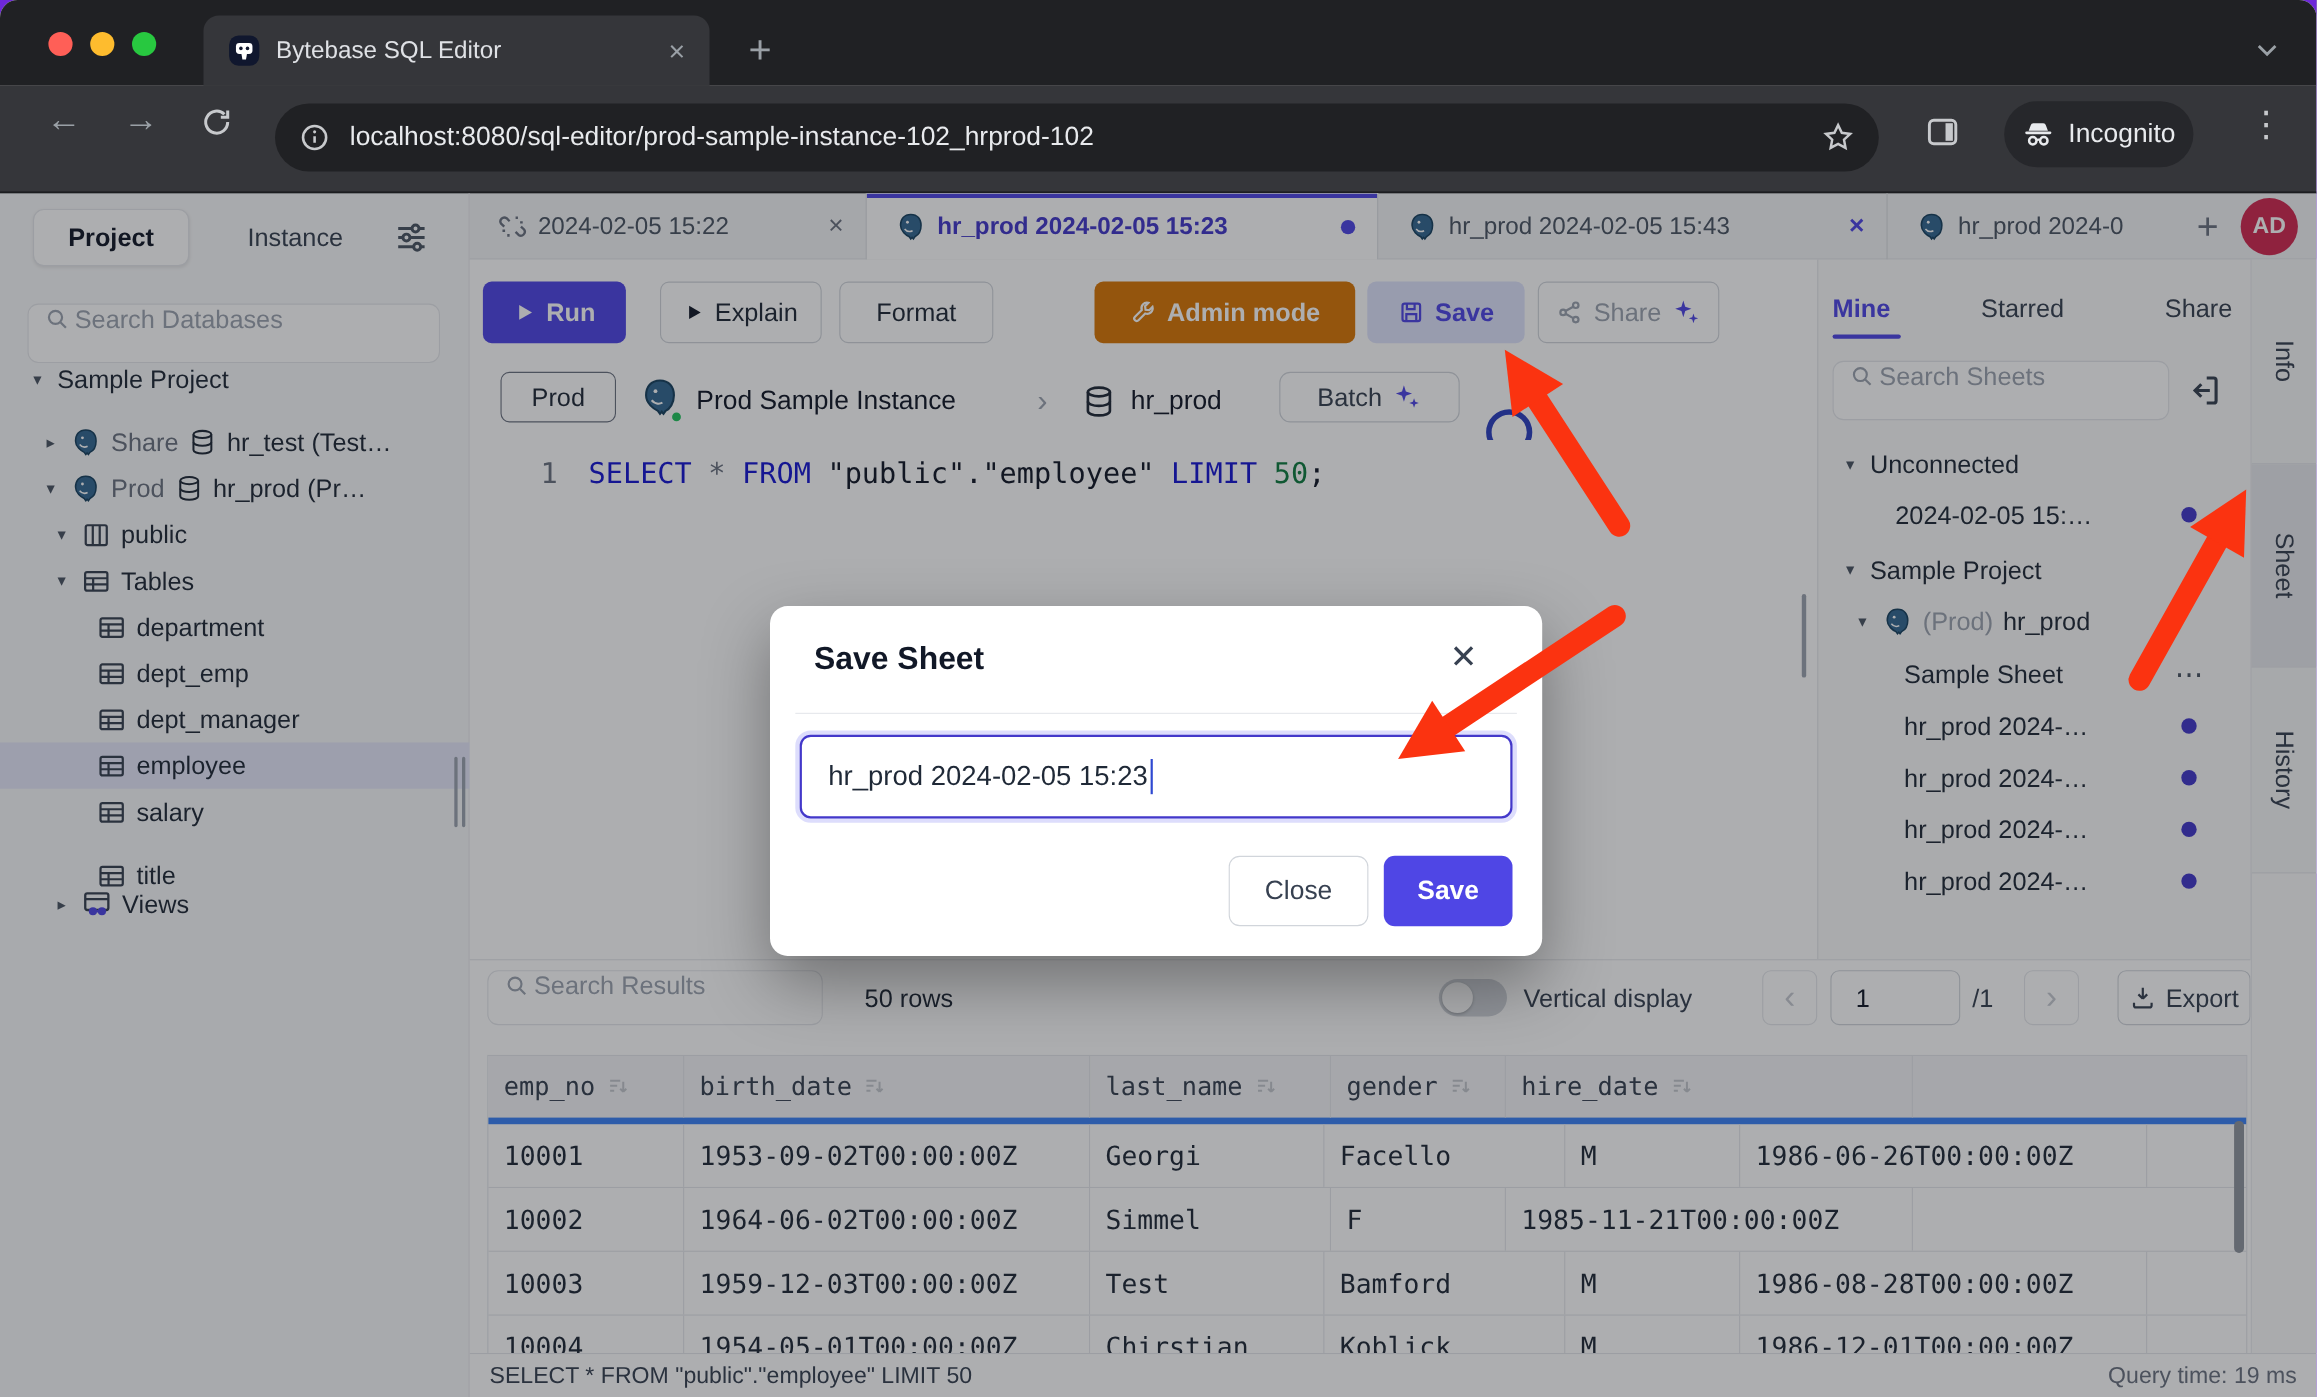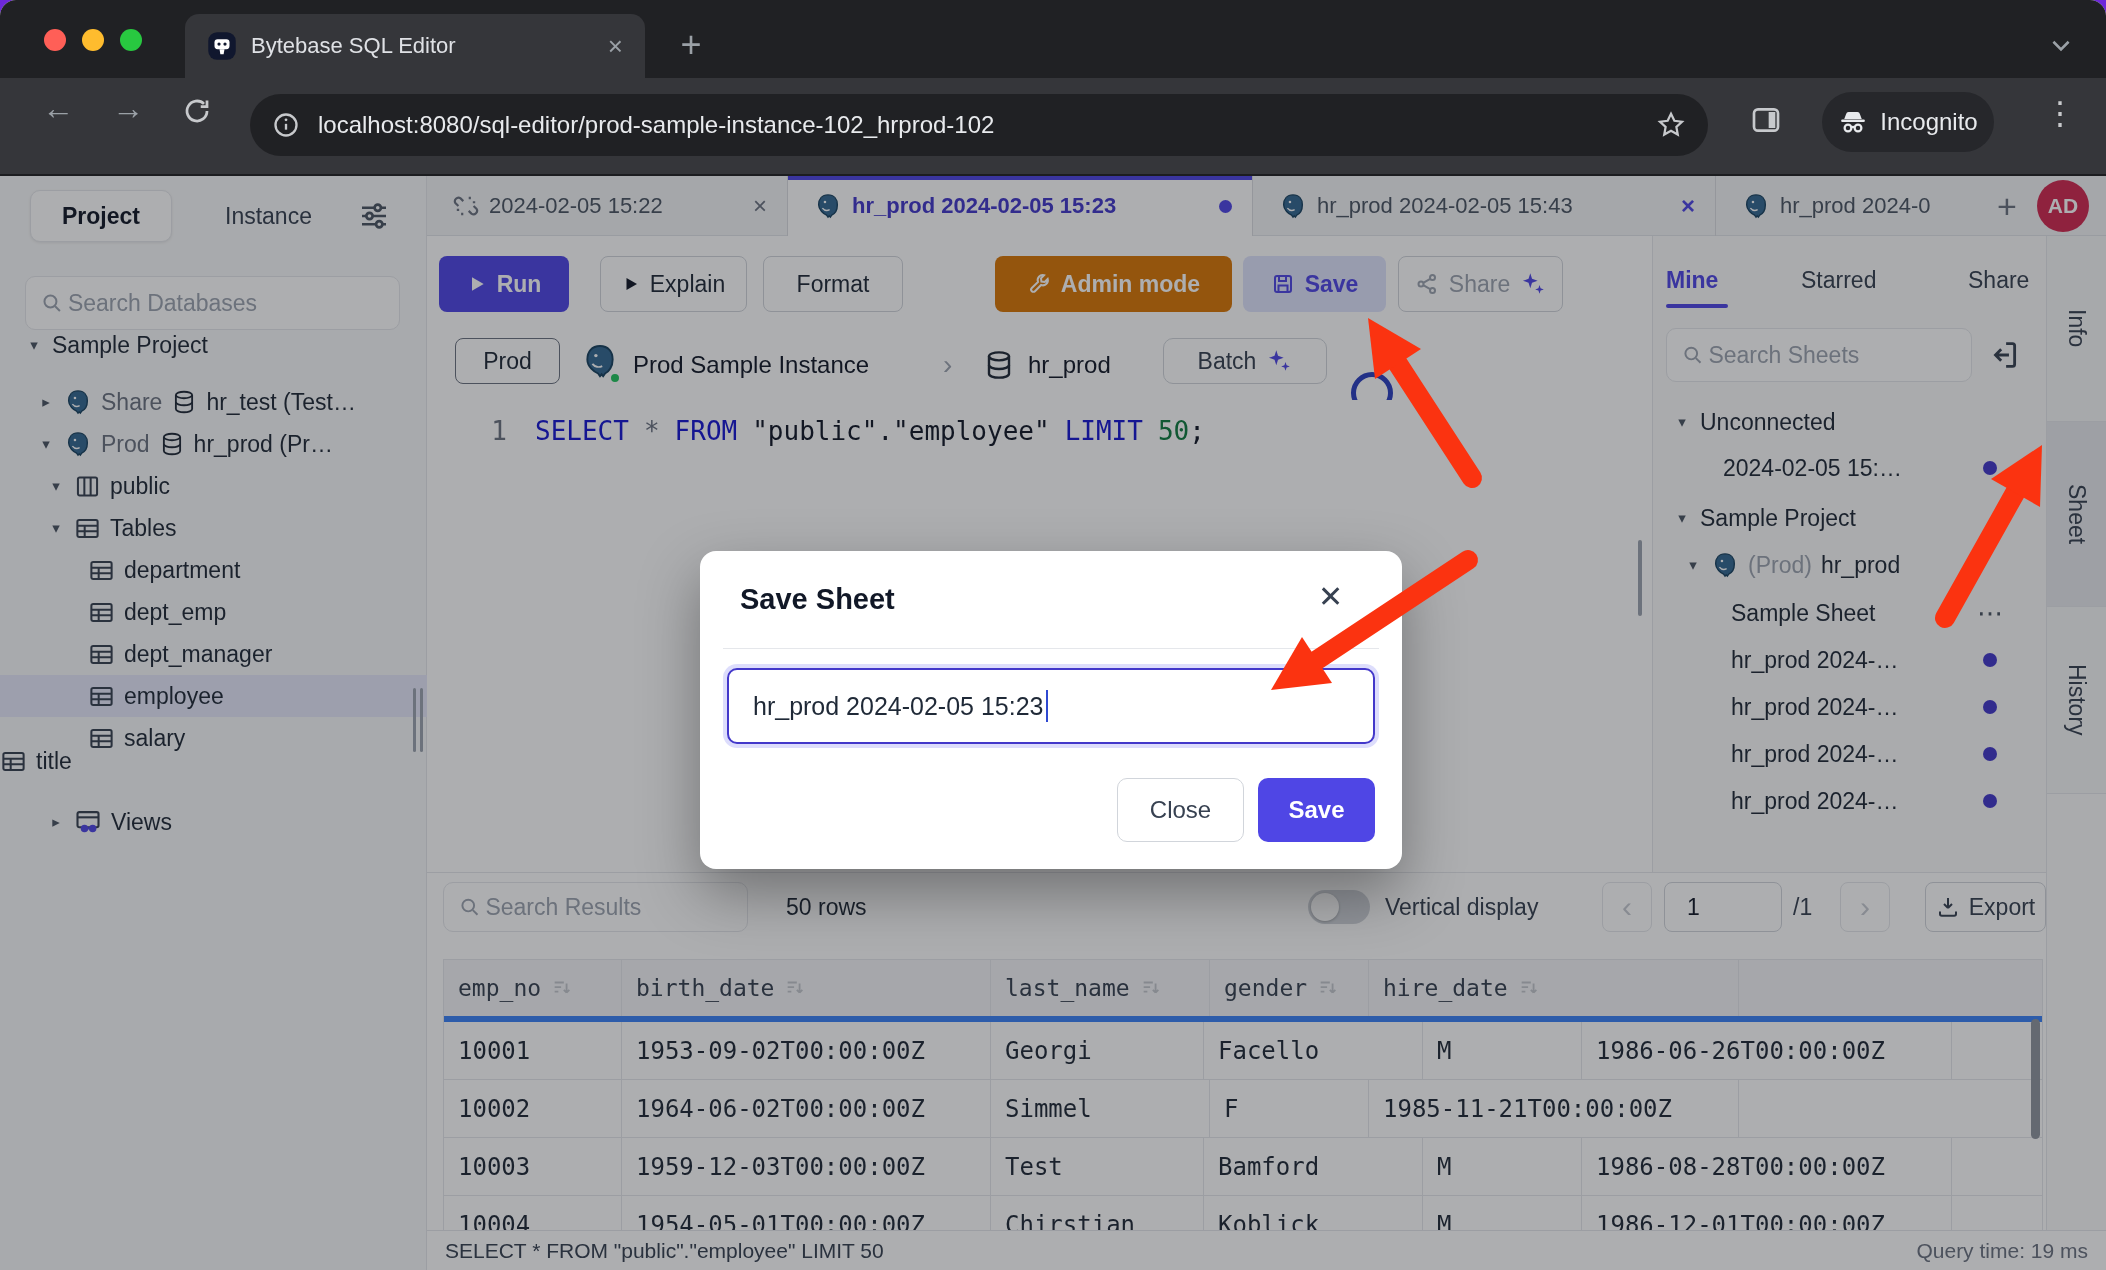--- a/index.html
+++ b/index.html
@@ -28,21 +28,21 @@
 .crumb{position:absolute;left:427px;top:330px;width:1225px;height:70px;background:#fff}
 .sqlarea{position:absolute;left:427px;top:400px;width:1225px;height:472px;background:#fff}
 .results{position:absolute;left:427px;top:872px;width:1619px;height:358px;background:#fff;border-top:1px solid #e5e7eb;overflow:hidden}
 .statusbar{position:absolute;left:427px;top:1230px;width:1679px;height:40px;background:#fff;border-top:1px solid #e5e7eb;display:flex;align-items:center;justify-content:space-between;padding:0 18px}
 .rsb{position:absolute;left:1652px;top:236px;width:394px;height:636px;background:#fafafa;border-left:1px solid #e5e7eb}
 .strip{position:absolute;left:2046px;top:236px;width:60px;height:994px;background:#fafafa;border-left:1px solid #e5e7eb}
 .vtab{writing-mode:vertical-rl;display:flex;align-items:center;justify-content:center;width:100%;font-size:23px;color:#374151;border-bottom:1px solid #e5e7eb;background:#f6f7f8}
 
 .trow{position:absolute;left:0;width:427px;height:42px;display:flex;align-items:center;gap:9px;font-size:23px;color:#1f2937;white-space:nowrap}
 .car{font-size:15px;color:#4b5563;width:18px;text-align:center}
-.inp{border:1px solid #e5e7eb;border-radius:10px;background:#fff;display:flex;align-items:center;gap:4px;padding:0 14px}
+.inp{border:1px solid #e5e7eb;border-radius:10px;background:#fff;display:flex;align-items:flex-start;gap:4px;padding:0 14px}
 .inp input{border:none;outline:none;background:transparent;font-size:23px;color:#374151;width:100%;font-family:"Liberation Sans",sans-serif}
 .inp input::placeholder{color:#9ca3af}
 .dot{width:14px;height:14px;border-radius:50%;background:#4338ca}
 
 .tbl{position:absolute;left:16px;top:86px;width:1600px;border:1px solid #e5e7eb}
 .th,.td{border-right:1px solid #e5e7eb;padding-left:14px;display:flex;align-items:center;overflow:hidden;white-space:nowrap}
 .thr{display:flex;height:62px;background:#f4f5f7;border-bottom:6px solid #3b82f6;font-size:23px;color:#374151}
 .tdr{display:flex;height:58px;border-bottom:1px solid #e5e7eb;font-size:24px;color:#1f2937}
 
 .backdrop{position:absolute;left:0;top:176px;width:2106px;height:1094px;background:rgba(20,22,28,.35);z-index:50}
@@ -219,21 +219,21 @@
         </svg>
       <span>employee</span>
     </div>
     <div class="trow" style="top:541px;padding-left:88px">
       <svg width="27" height="27" viewBox="0 0 24 24" fill="none" stroke="#374151" stroke-width="1.8">
           <rect x="3" y="4.5" width="18" height="15" rx="1.5"></rect>
           <path d="M3 9.5h18M3 14.5h18M9.5 9.5v10"></path>
         </svg>
       <span>salary</span>
     </div>
-    <div class="trow" style="top:564px;">
+    <div class="trow" style="top:599px;padding-left:88px">
       <svg width="27" height="27" viewBox="0 0 24 24" fill="none" stroke="#374151" stroke-width="1.8">
           <rect x="3" y="4.5" width="18" height="15" rx="1.5"></rect>
           <path d="M3 9.5h18M3 14.5h18M9.5 9.5v10"></path>
         </svg>
       <span>title</span>
     </div>
     <div class="trow" style="top:625px;padding-left:47px">
       <span class="car">▸</span>
       <svg width="28" height="28" viewBox="0 0 24 24">
           <rect x="3" y="3.5" width="18" height="13" rx="1.5" fill="none" stroke="#374151" stroke-width="1.8"></rect>

